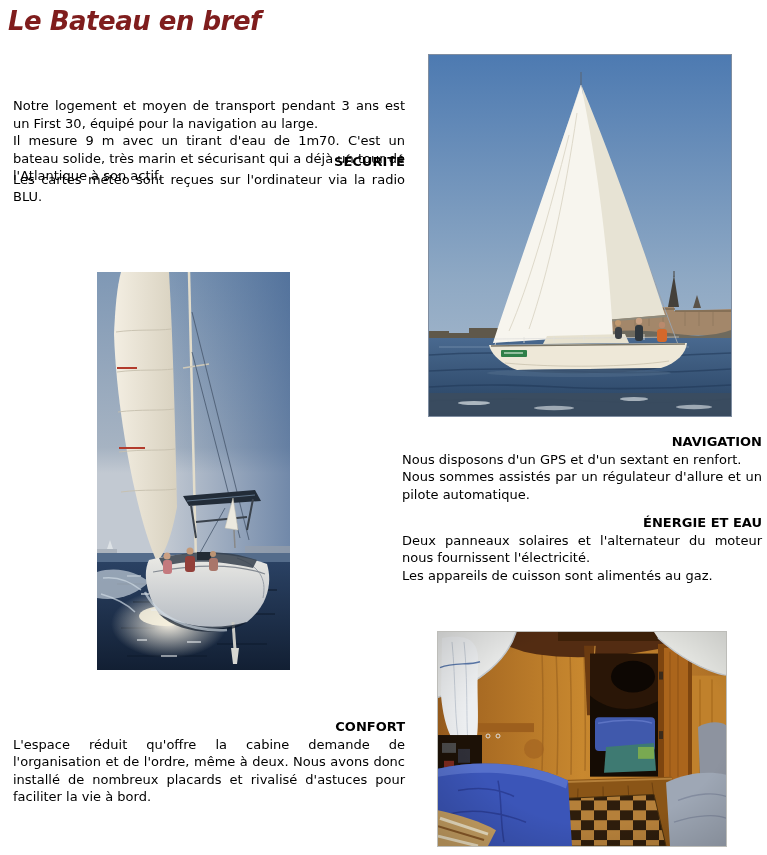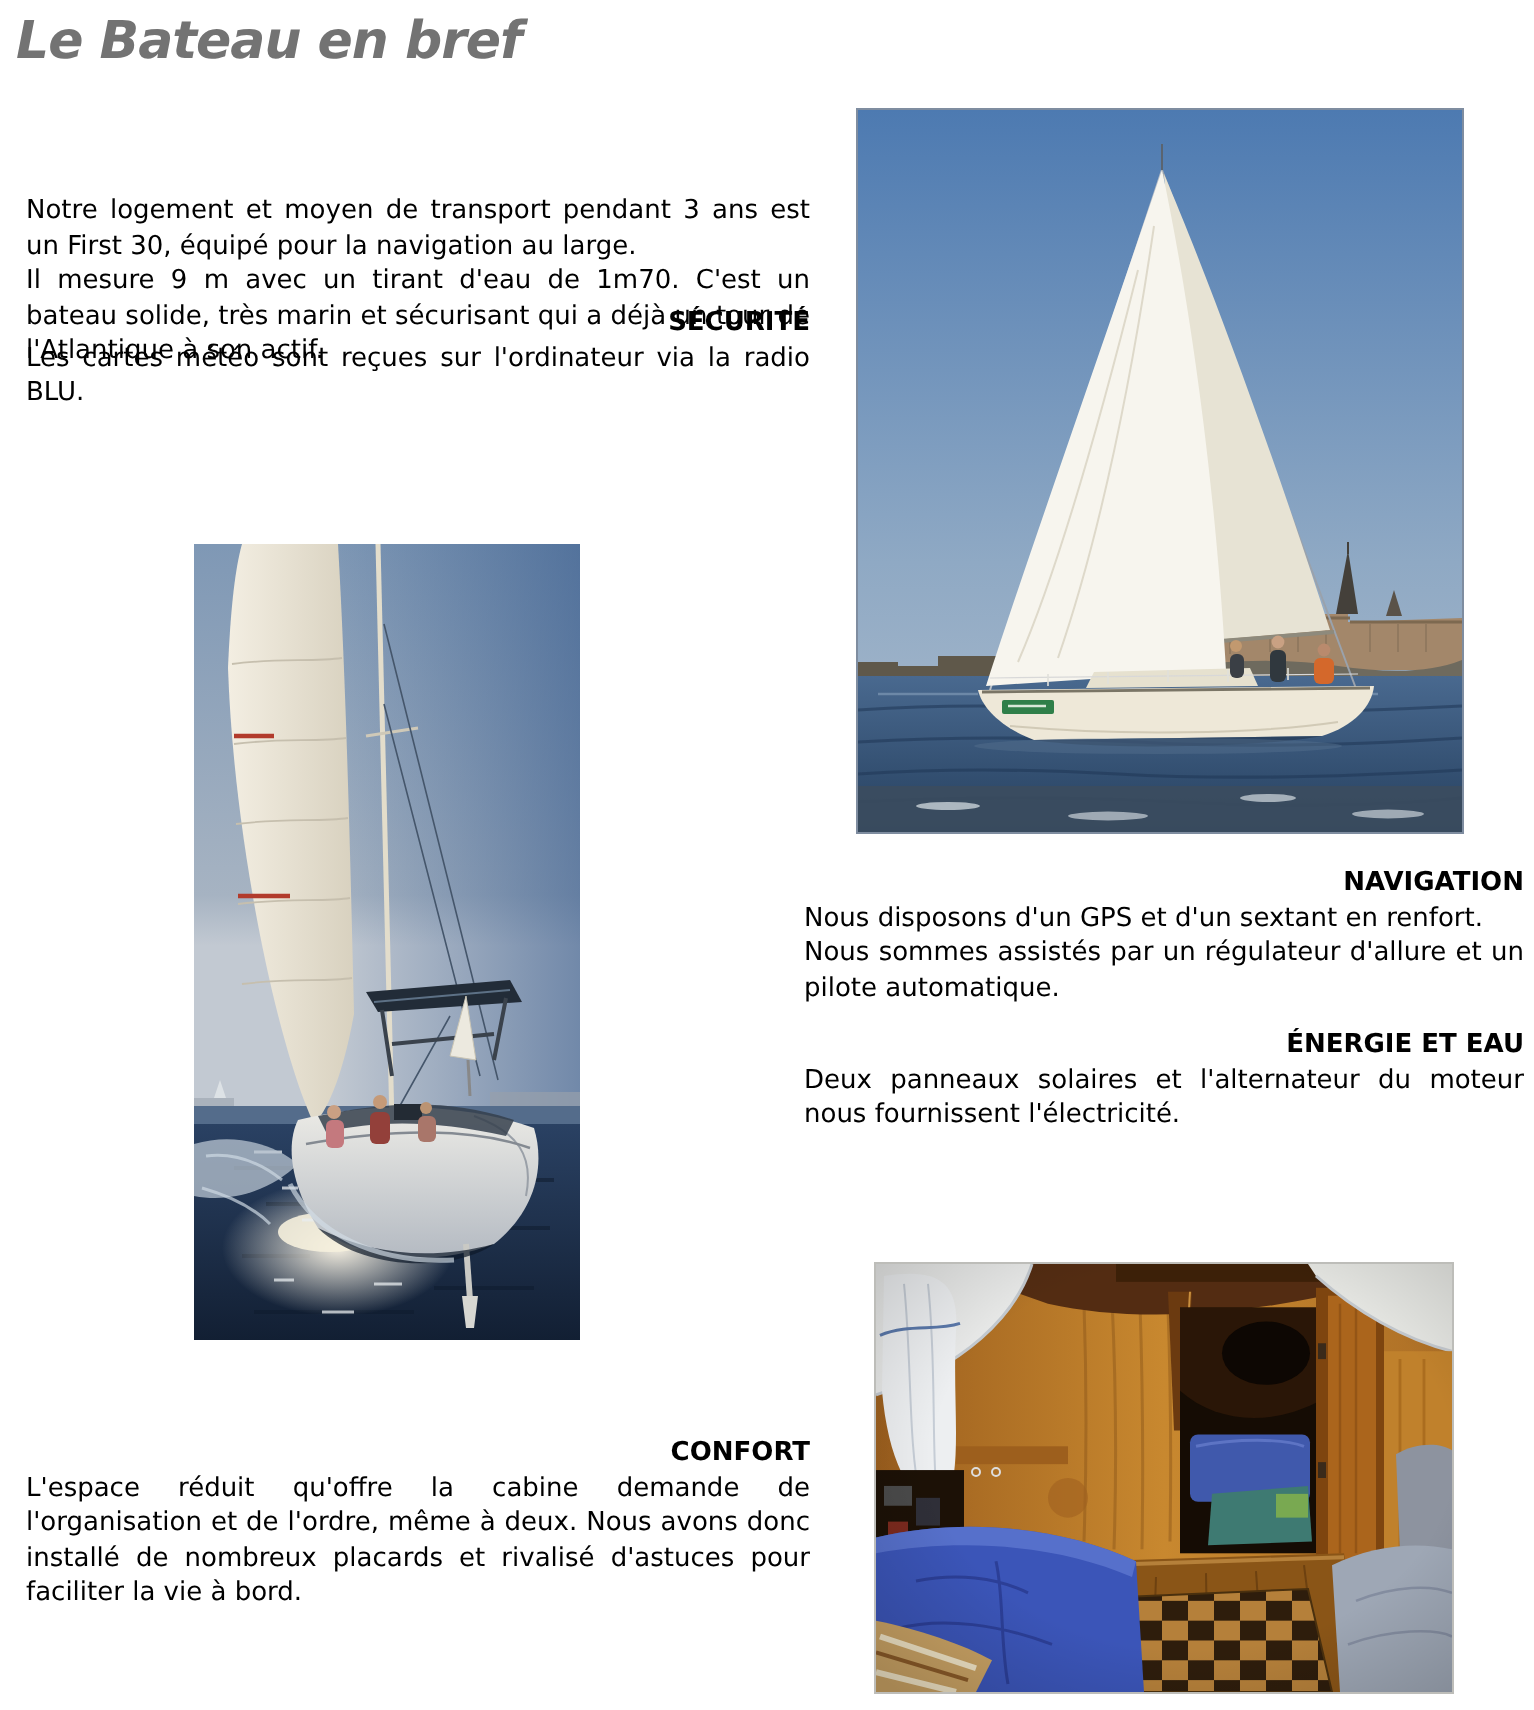--- a/index.html
+++ b/index.html
@@ -4,21 +4,21 @@
 <style>
   html,body{margin:0;padding:0;background:#ffffff;}
   .page{
     position:relative;width:767px;height:855px;background:#ffffff;
     font-family:"DejaVu Sans","Liberation Sans",sans-serif;color:#000;
     overflow:hidden;
   }
   .title{
     position:absolute;left:8px;top:3px;margin:0;
     font-size:26px;line-height:36px;font-style:italic;font-weight:bold;
-    letter-spacing:-0.5px;color:#737373;
+    letter-spacing:-0.5px;color:#7f1d1d;
   }
   .tb{position:absolute;font-size:13px;line-height:17.5px;text-align:justify;}
   .tb h2{font-size:13px;line-height:17.5px;font-weight:bold;margin:0;text-align:right;}
   .tb p{margin:0;}
   #intro{left:13px;top:57px;width:392px;margin-top:40px;}
   #securite{left:13px;top:153px;width:392px;}
   #confort{left:13px;top:718px;width:392px;}
   #navigation{left:402px;top:433px;width:360px;}
   #energie{left:402px;top:514px;width:360px;}
   .photo{position:absolute;margin:0;line-height:0;}
@@ -191,20 +191,21 @@
 
   <div class="tb" id="navigation">
     <h2>NAVIGATION</h2>
     <p>Nous disposons d'un GPS et d'un sextant en renfort.</p>
     <p>Nous sommes assistés par un régulateur d'allure et un pilote automatique.</p>
   </div>
 
   <div class="tb" id="energie">
     <h2>ÉNERGIE ET EAU</h2>
     <p>Deux panneaux solaires et l'alternateur du moteur nous fournissent l'électricité.</p>
+    <p>Les appareils de cuisson sont alimentés au gaz.</p>
   </div>
 
   <figure class="photo" id="photo-cabin" aria-label="boat-cabin-interior-photo">
     <svg width="288" height="214" viewBox="0 0 288 216" preserveAspectRatio="none">
       <defs>
         <linearGradient id="woodBase" x1="0" y1="0" x2="1" y2="0">
           <stop offset="0" stop-color="#9c5f1e"></stop>
             <stop offset="0.5" stop-color="#c8882f"></stop>
             <stop offset="1" stop-color="#ad6f26"></stop>
         </linearGradient>

